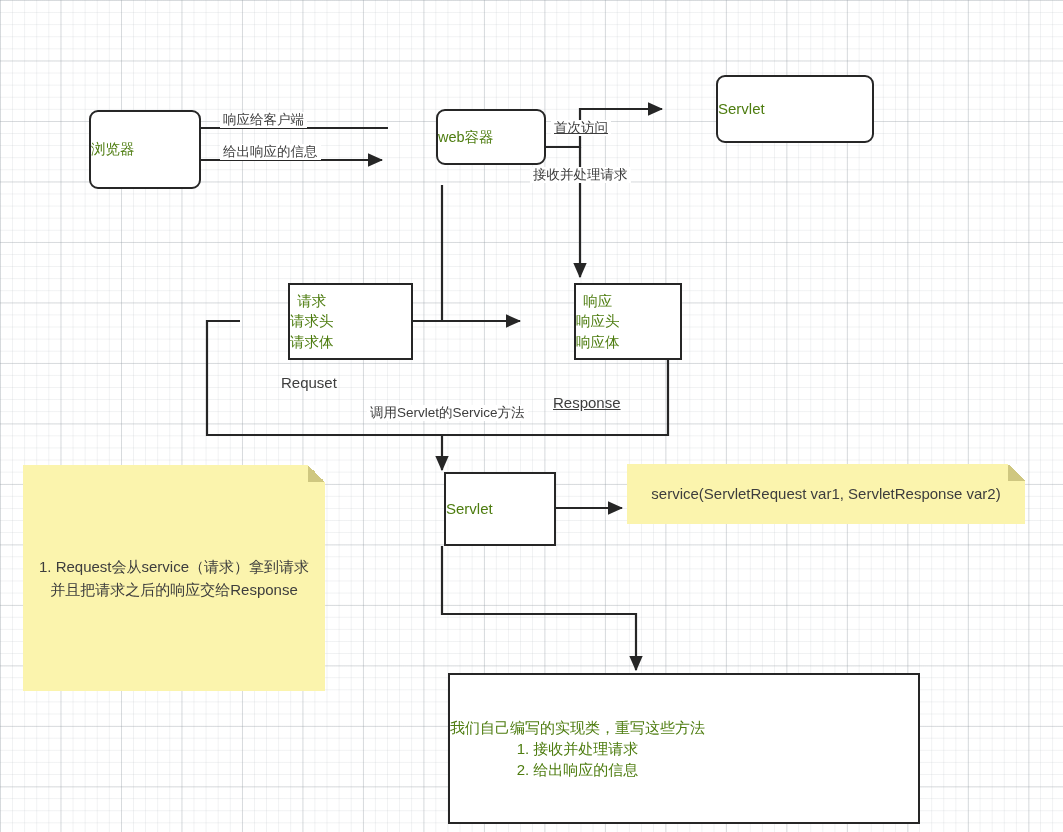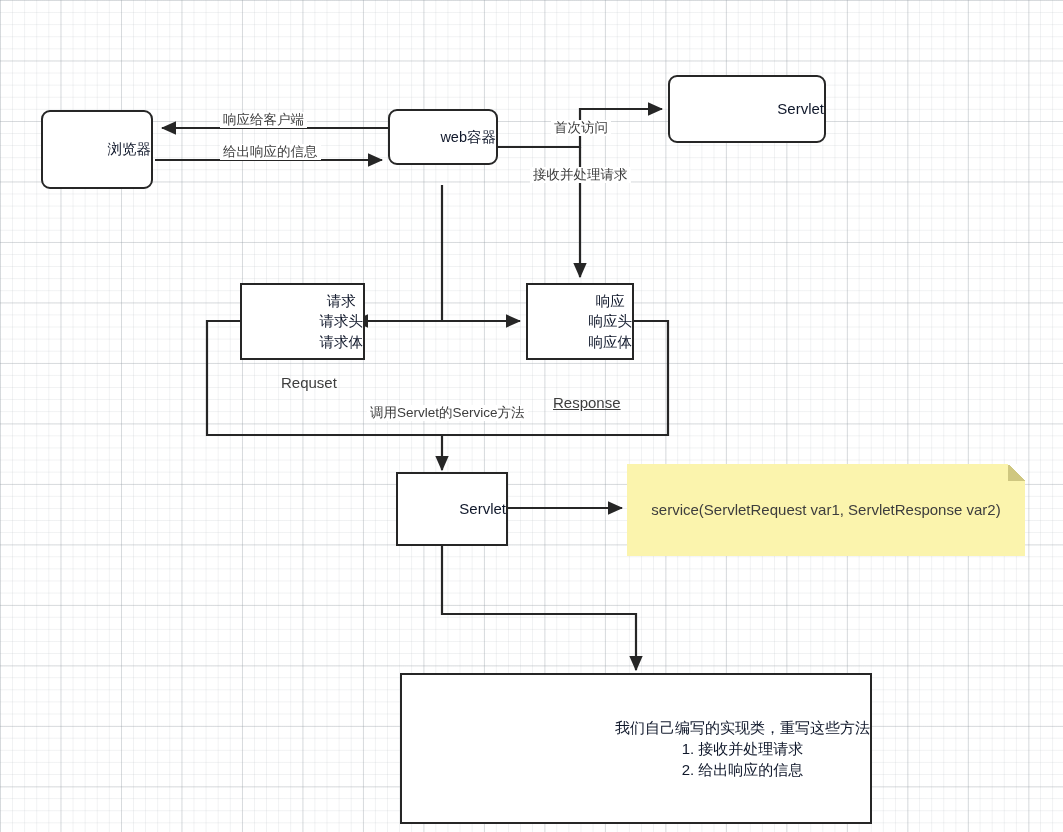--- a/index.html
+++ b/index.html
@@ -34,28 +34,29 @@
     left: 0; top: 0;
     width: 1063px;
     height: 832px;
     pointer-events: none;
   }
   .node {
     position: absolute;
     box-sizing: border-box;
     border: 2px solid #262626;
     background: #ffffff;
-    color: #0f172a;
+    color: #4d7c0f;
     display: flex;
     align-items: center;
-    justify-content: flex-end;
+    justify-content: flex-start;
     text-align: center;
     line-height: 1.42;
     font-size: 15px;
     white-space: pre-line;
+    margin-left: 48px;
   }
   .node.rounded { border-radius: 9px; }
   .node.cjk { font-size: 14.5px; }
   .edge-label {
     position: absolute;
     background: #ffffff;
     color: #3d3d3d;
     font-size: 13.5px;
     padding: 0 3px;
     white-space: nowrap;
@@ -168,29 +169,34 @@
   <div class="caption" style="left:553px; top:394px;text-decoration:underline;">
     <span>Response</span>
   </div>
 
   <div class="edge-label" style="left:220px; top:112px;">
     <span>响应给客户端</span>
   </div>
   <div class="edge-label" style="left:220px; top:144px;">
     <span>给出响应的信息</span>
   </div>
-  <div class="edge-label" style="left:551px; top:120px;">
+  <div class="edge-label" style="left:551px; top:120px;text-decoration:underline;">
     <span>首次访问</span>
   </div>
   <div class="edge-label" style="left:530px; top:167px;">
     <span>接收并处理请求</span>
   </div>
   <div class="edge-label" style="left:367px; top:405px;">
     <span>调用Servlet的Service方法</span>
   </div>
 
-
-  <div class="sticky" style="left:627px; top:464px; width:398px; height:92px;">
+  <div class="sticky" style="left:23px; top:465px; width:302px; height:226px;">
+    <span class="fold"></span>
+    <span class="note-text">1. Request会从service（请求）拿到请求
+并且把请求之后的响应交给Response</span>
+  </div>
+
+  <div class="sticky" style="left:627px; top:464px; width:398px; height:60px;">
     <span class="fold"></span>
     <span class="note-text">service(ServletRequest var1, ServletResponse var2)</span>
   </div>
 
 </div>
 
 </body></html>

